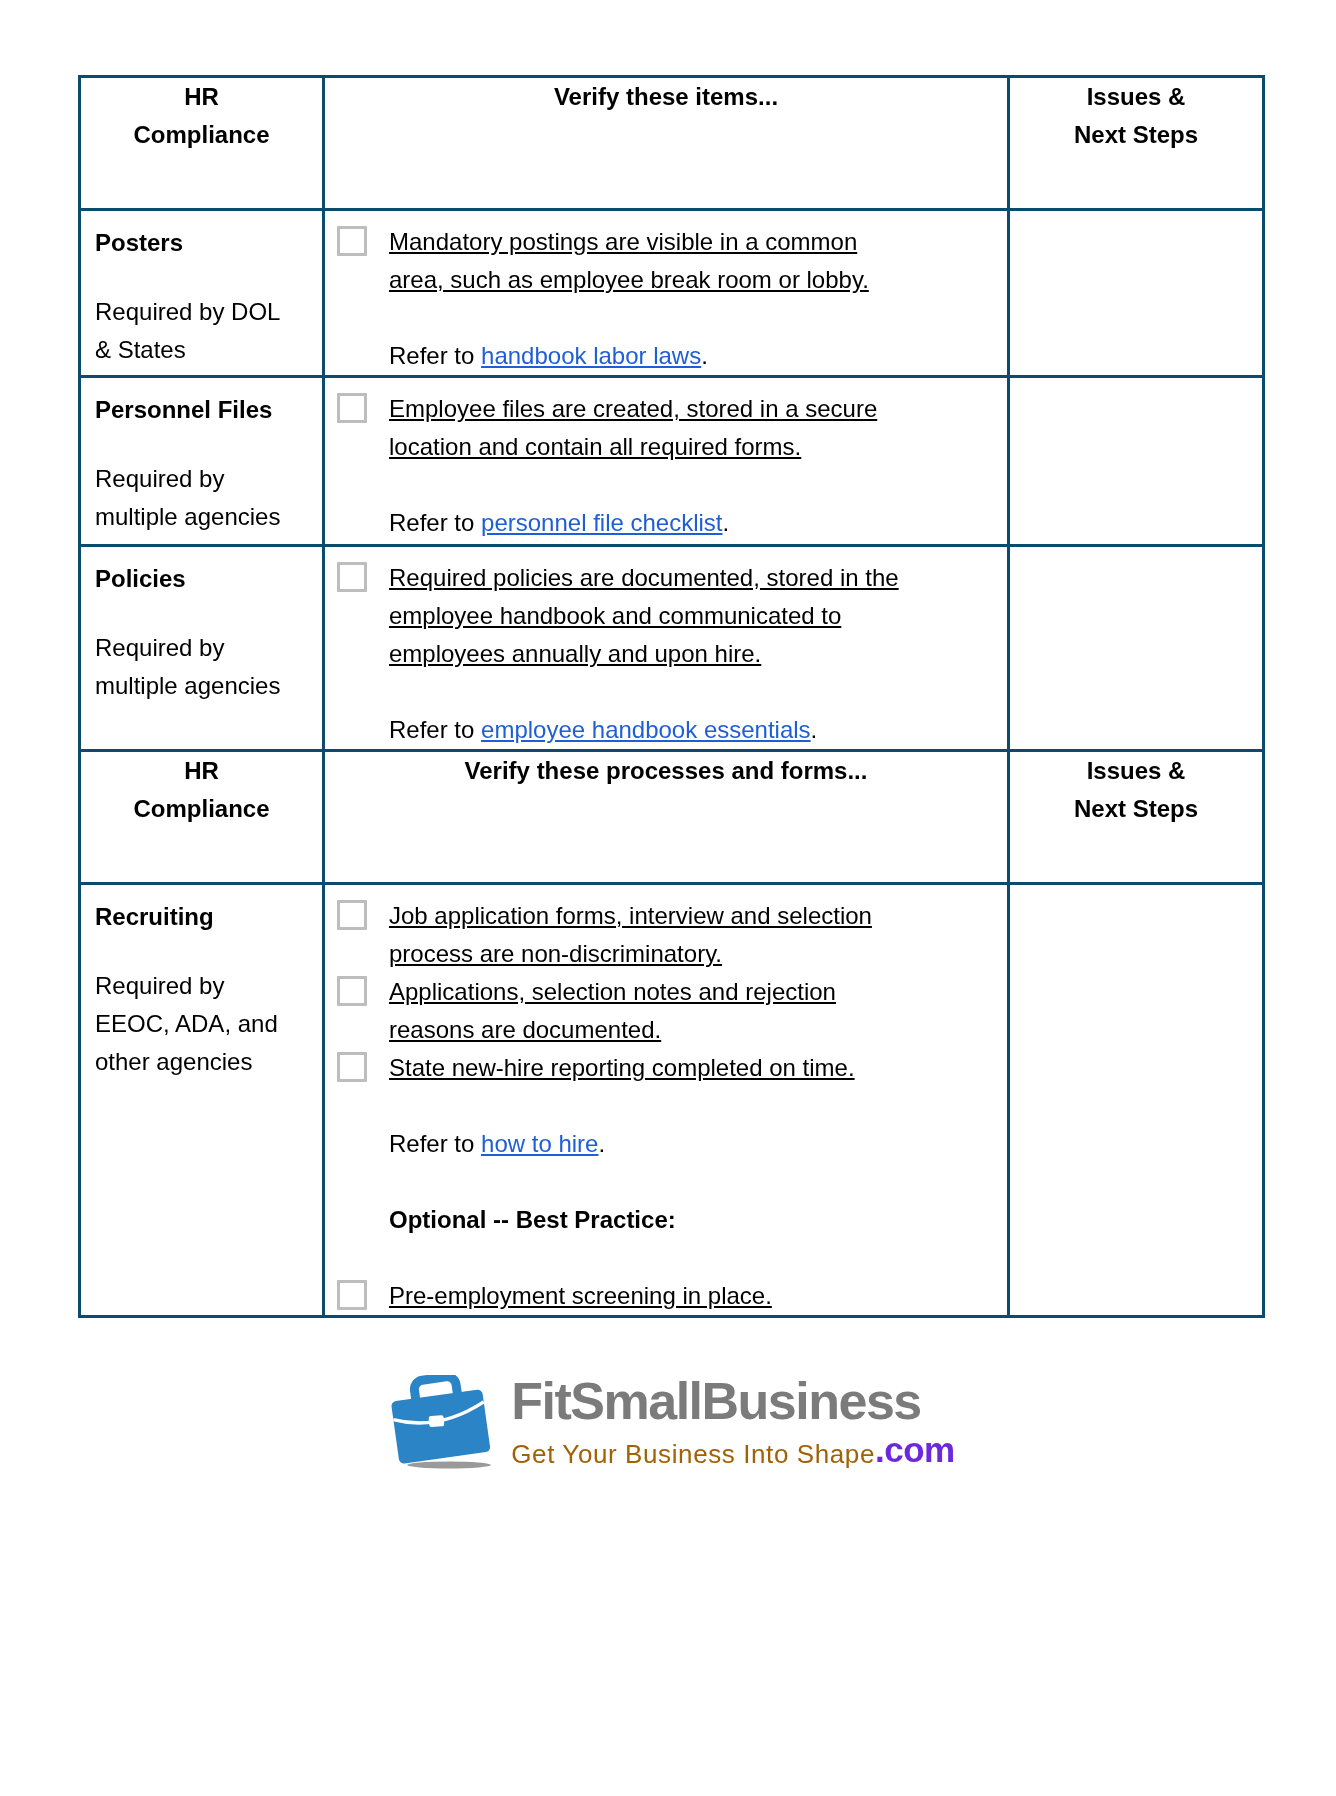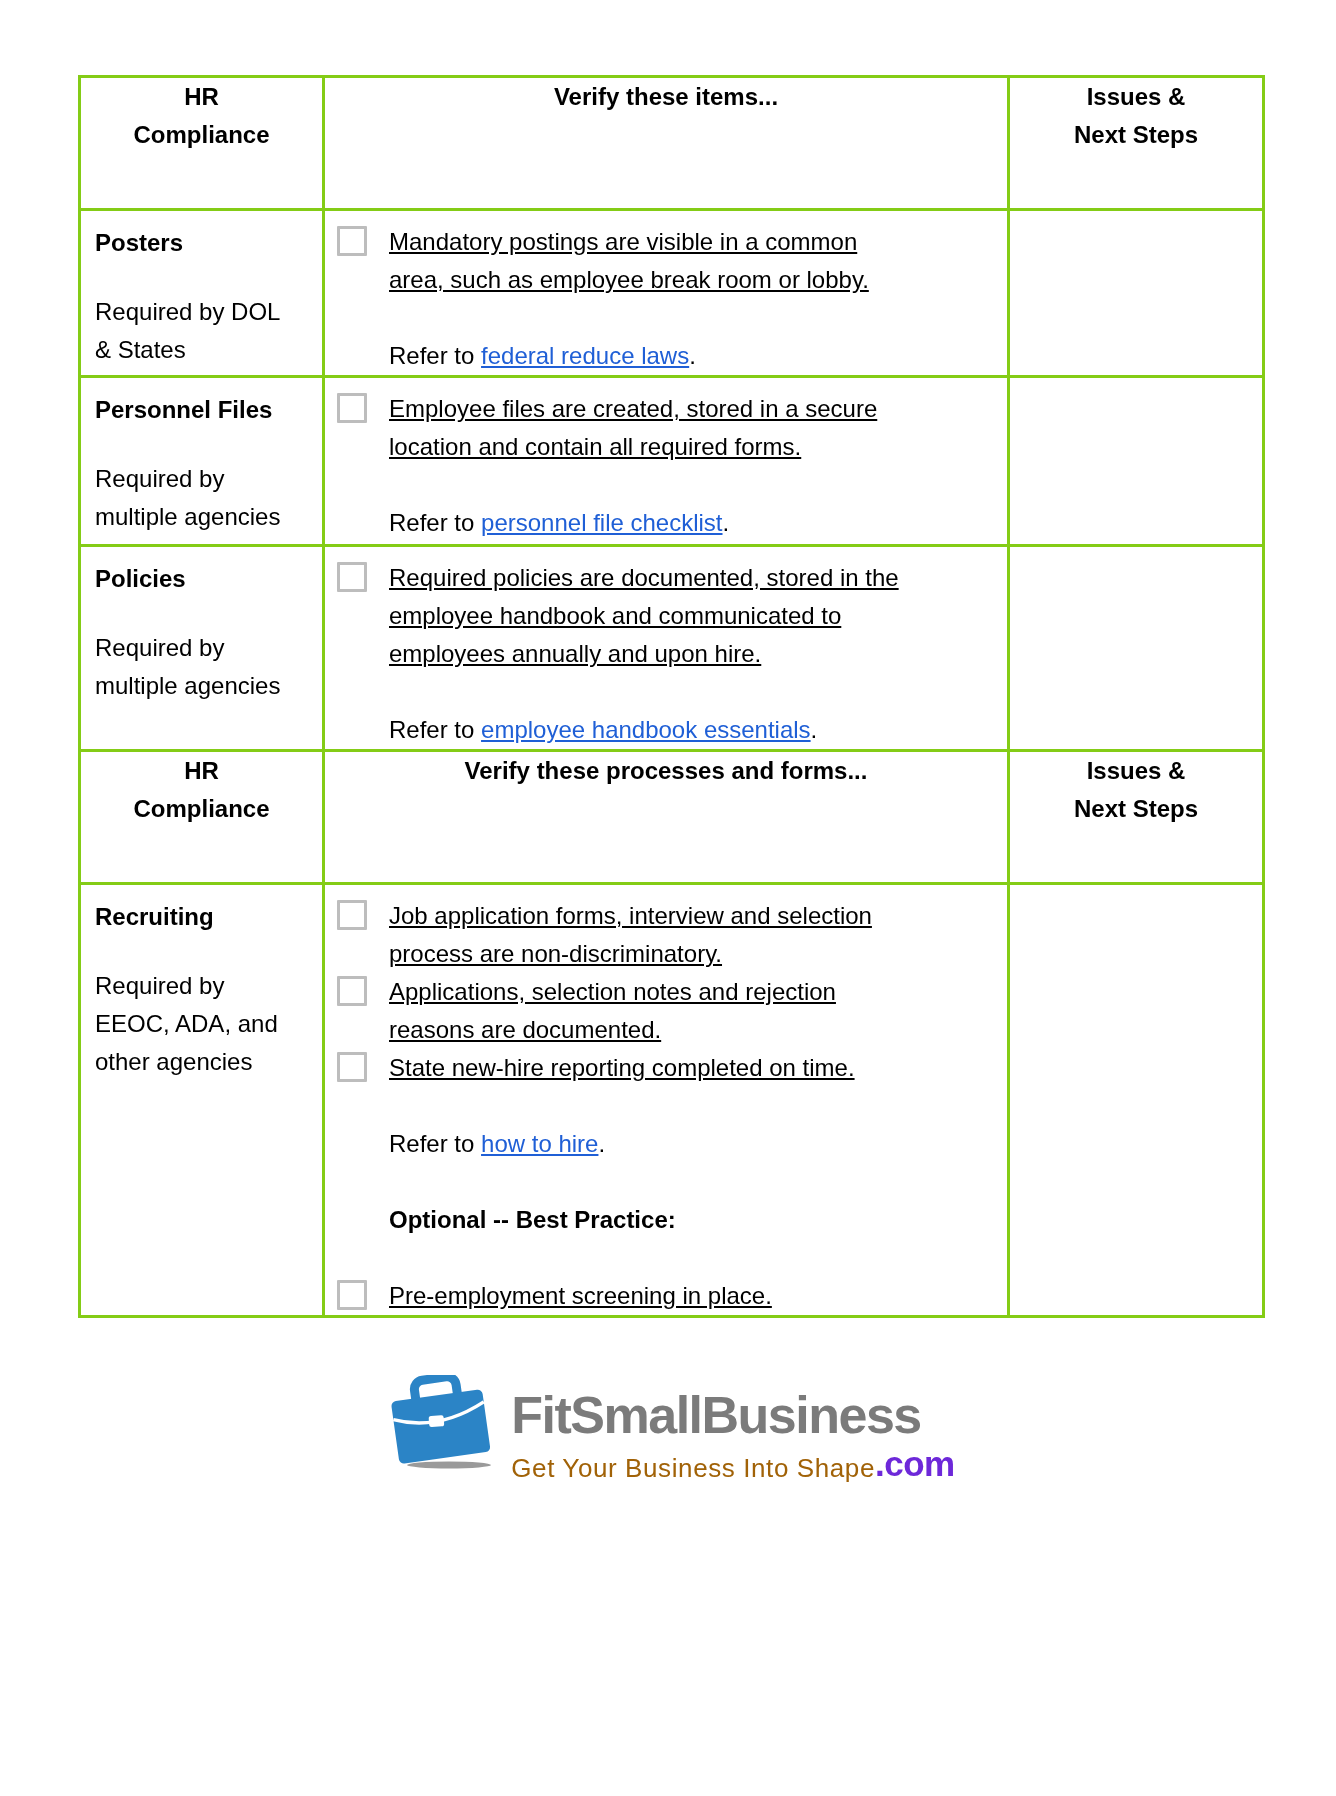--- a/index.html
+++ b/index.html
@@ -26,21 +26,21 @@
     white-space: pre-line;
   }
 
   table.audit {
     margin-top: 33px;
     border-collapse: collapse;
     table-layout: fixed;
     width: 1184px;
   }
   table.audit td {
-    border: 3px solid #84cc16;
+    border: 3px solid #0c4a6e;
     vertical-align: top;
     font-size: 24px;
     line-height: 38px;
   }
   col.c1 { width: 244px; }
   col.c2 { width: 685px; }
   col.c3 { width: 255px; }
 
   td.head {
     vertical-align: middle;
@@ -82,21 +82,21 @@
 
   
   .footer-logo {
     margin-top: 57px;
     display: flex;
     justify-content: center;
     align-items: flex-start;
     gap: 14px;
   }
   .briefcase { width: 112px; height: 94px; }
-  .logo-text { display: flex; flex-direction: column; margin-top: 14px; }
+  .logo-text { display: flex; flex-direction: column; }
   .brand {
     font-size: 52px;
     font-weight: 700;
     color: #7b7b7b;
     letter-spacing: -1.5px;
     line-height: 1.0;
   }
   .tag-row {
     display: flex;
     justify-content: space-between;
@@ -143,21 +143,21 @@
         <div class="cat-name">Posters</div>
         <div class="cat-req">Required by DOL
 &amp; States</div>
       </td>
       <td class="verify">
         <div class="check-item">
           <span class="checkbox"></span>
           <span class="check-text">Mandatory postings are visible in a common
 area, such as employee break room or lobby.</span>
         </div>
-        <p class="refer"><span>Refer to </span><a class="link">federal reduce laws</a><span>.</span></p>
+        <p class="refer"><span>Refer to </span><a class="link">handbook labor laws</a><span>.</span></p>
       </td>
       <td></td>
     </tr>
 
     <tr style="height:169px;">
       <td class="cat">
         <div class="cat-name">Personnel Files</div>
         <div class="cat-req">Required by
 multiple agencies</div>
       </td>

